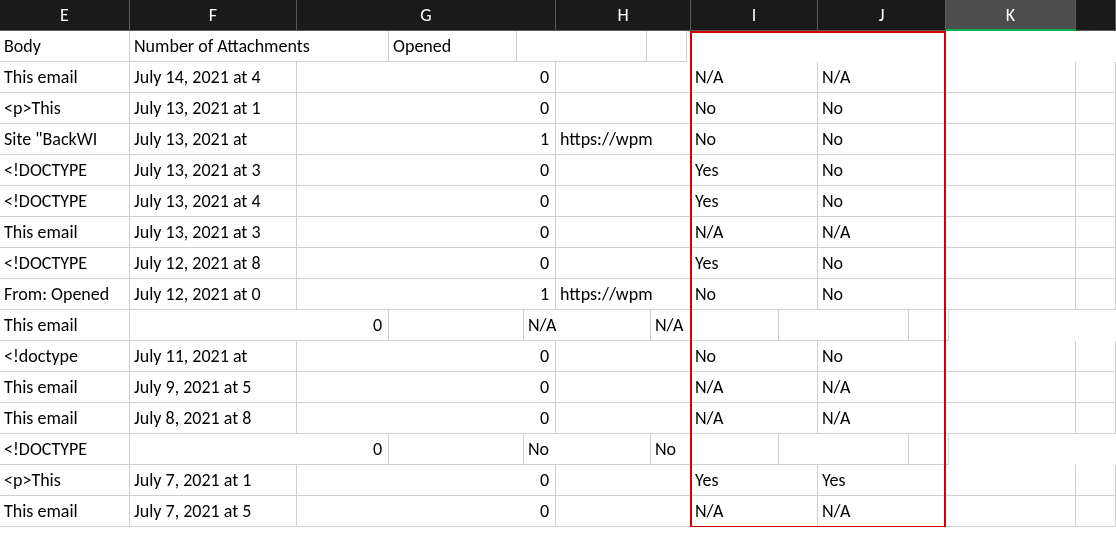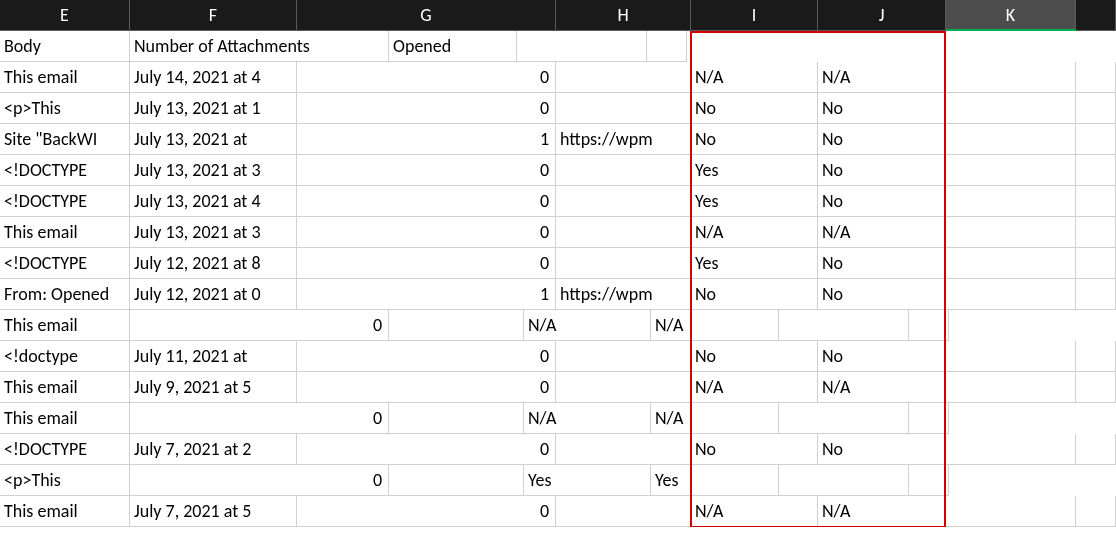--- a/index.html
+++ b/index.html
@@ -150,39 +150,40 @@
           <div class="cell col-F">July 9, 2021 at 5</div>
           <div class="cell col-G num">0</div>
           <div class="cell col-H"></div>
           <div class="cell col-I">N/A</div>
           <div class="cell col-J">N/A</div>
           <div class="cell col-K"></div>
           <div class="cell col-L"></div>
         </div>
         <div class="row">
           <div class="cell col-E">This email</div>
-          <div class="cell col-G num">0</div>
-          <div class="cell col-H"></div>
-          <div class="cell col-I">N/A</div>
-          <div class="cell col-J">N/A</div>
-          <div class="cell col-K"></div>
-          <div class="cell col-L"></div>
-        </div>
-        <div class="row">
-          <div class="cell col-E">&lt;!DOCTYPE</div>
-          <div class="cell col-F">July 7, 2021 at 2</div>
+          <div class="cell col-F">July 8, 2021 at 8</div>
+          <div class="cell col-G num">0</div>
+          <div class="cell col-H"></div>
+          <div class="cell col-I">N/A</div>
+          <div class="cell col-J">N/A</div>
+          <div class="cell col-K"></div>
+          <div class="cell col-L"></div>
+        </div>
+        <div class="row">
+          <div class="cell col-E">&lt;!DOCTYPE</div>
           <div class="cell col-G num">0</div>
           <div class="cell col-H"></div>
           <div class="cell col-I">No</div>
           <div class="cell col-J">No</div>
           <div class="cell col-K"></div>
           <div class="cell col-L"></div>
         </div>
         <div class="row">
           <div class="cell col-E">&lt;p&gt;This</div>
+          <div class="cell col-F">July 7, 2021 at 1</div>
           <div class="cell col-G num">0</div>
           <div class="cell col-H"></div>
           <div class="cell col-I">Yes</div>
           <div class="cell col-J">Yes</div>
           <div class="cell col-K"></div>
           <div class="cell col-L"></div>
         </div>
         <div class="row">
           <div class="cell col-E">This email</div>
           <div class="cell col-F">July 7, 2021 at 5</div>

